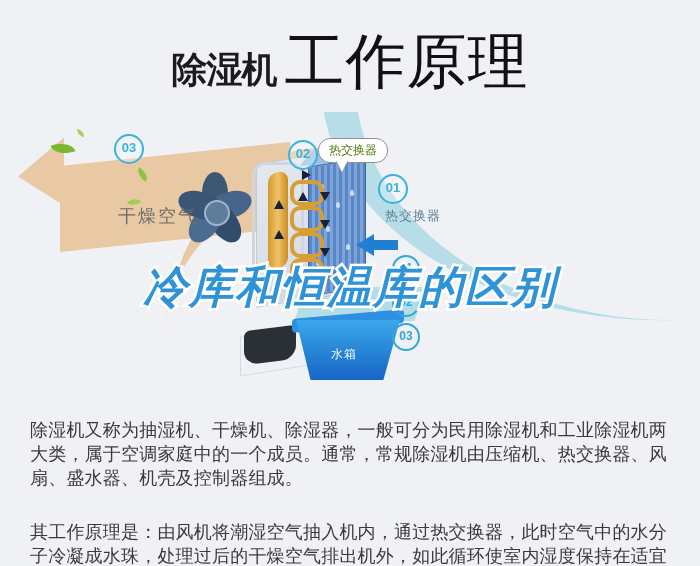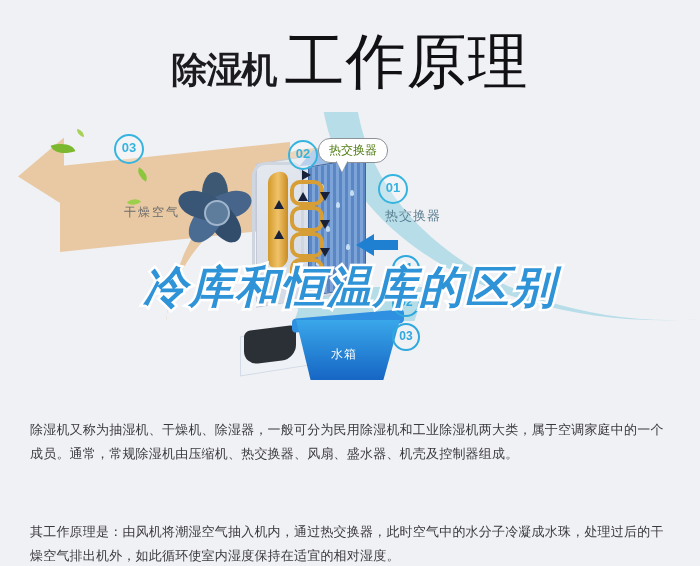--- a/index.html
+++ b/index.html
@@ -112,24 +112,23 @@
     width: 0; height: 0;
     border-top: 34px solid transparent;
     border-bottom: 34px solid transparent;
     border-right: 46px solid #e9c9a3;
     transform: skewY(-6deg);
   }
   .label-dry {
     position: absolute;
     left: 118px;
     top: 92px;
-    font-size: 12px;
+    font-size: 18px;
     color: #6b6b6b;
     letter-spacing: 2px;
-    margin-left: 6px;
   }
   .label-humid {
     position: absolute;
     left: 385px;
     top: 95px;
     font-size: 13px;
     color: #5a7e90;
     letter-spacing: 1px;
   }
 
@@ -382,21 +381,21 @@
     paint-order: stroke fill;
     white-space: nowrap;
     pointer-events: none;
   }
 
   
   .copy {
     position: absolute;
     left: 30px;
     width: 646px;
-    font-size: 13px;
+    font-size: 18px;
     line-height: 24px;
     color: #3a3a3e;
     letter-spacing: .2px;
   }
   .copy.p1 { top: 418px; }
   .copy.p2 { top: 488px; margin-top: 32px; }
 </style>
 </head>
 <body>
 

